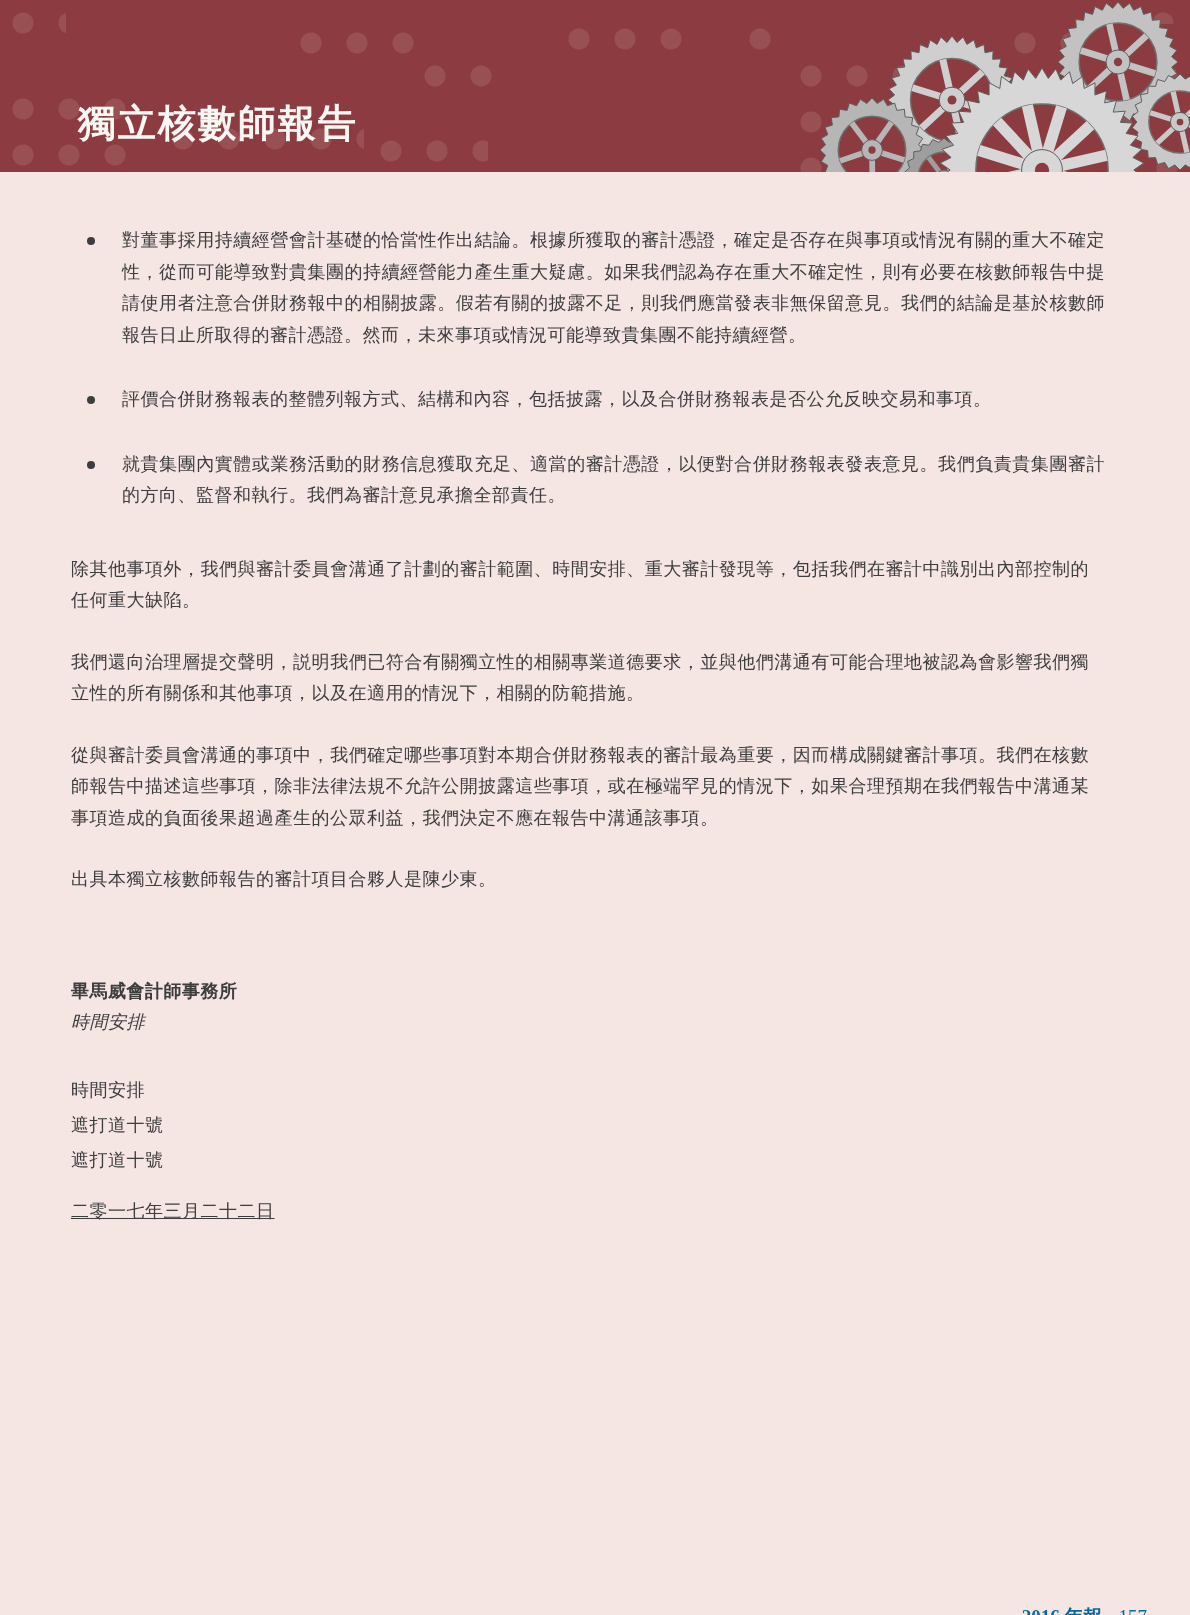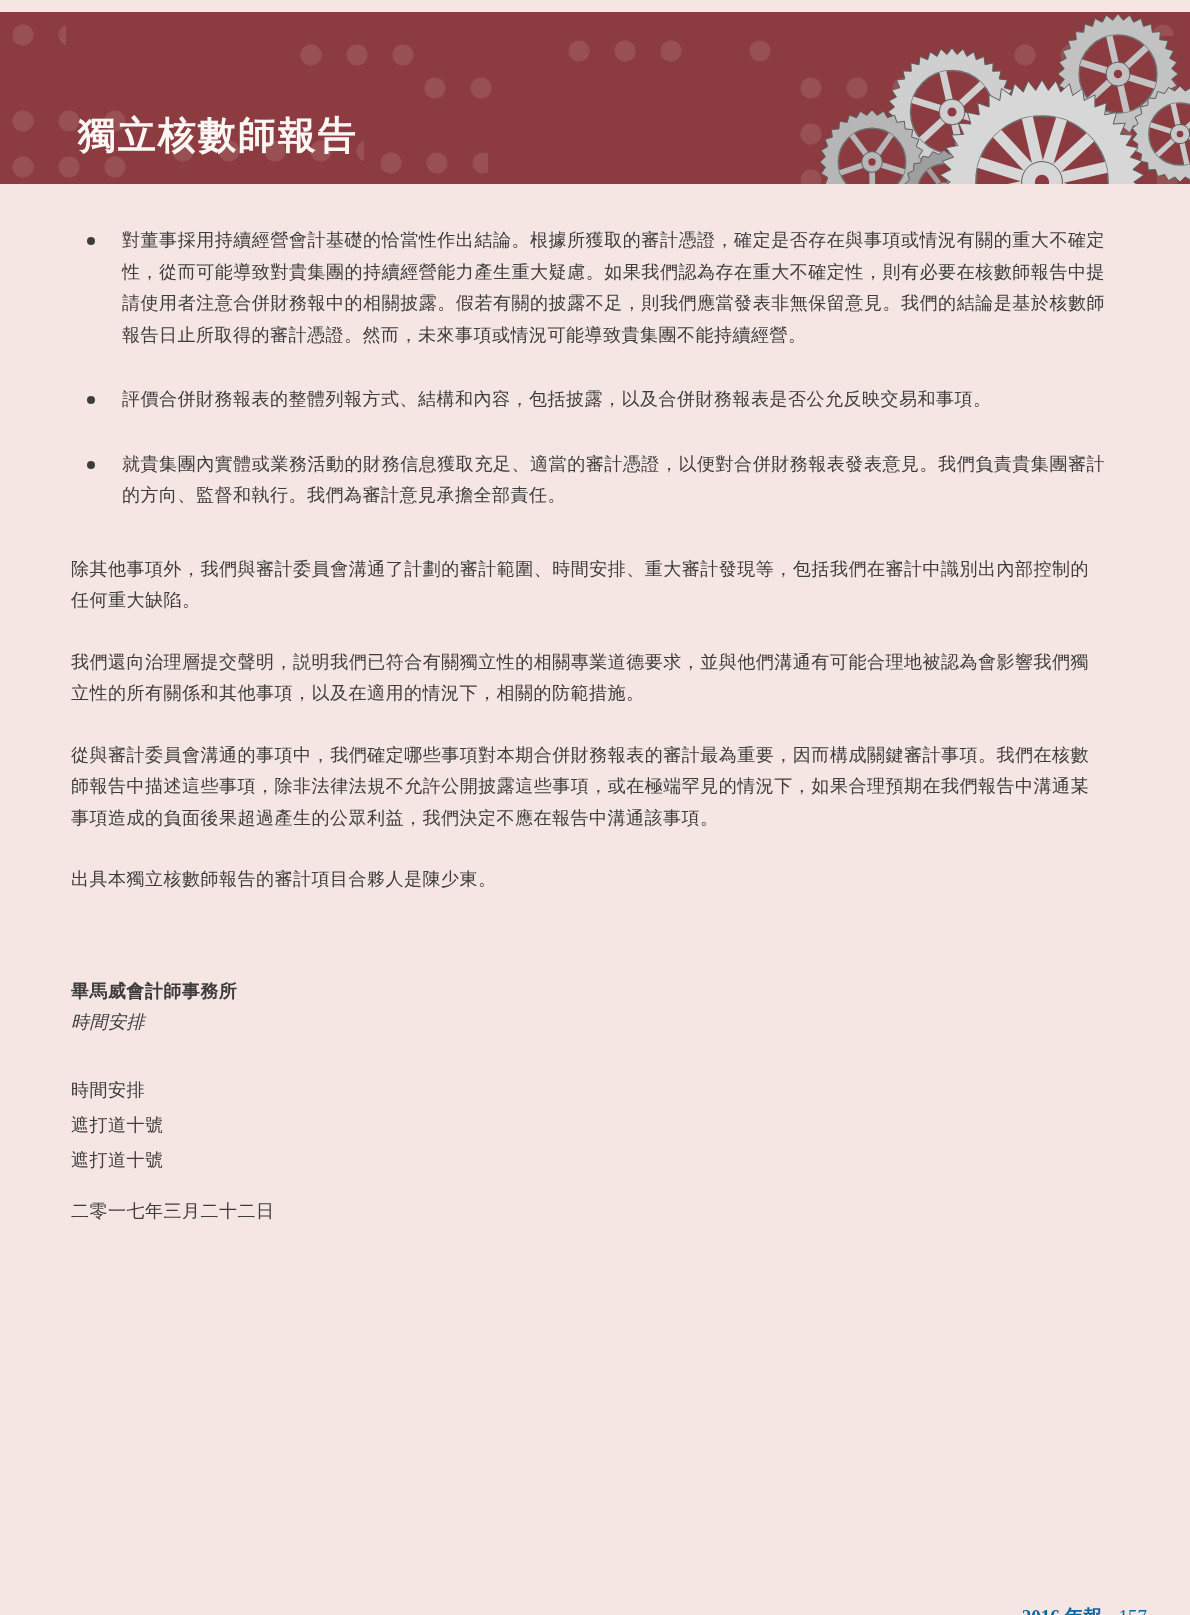--- a/index.html
+++ b/index.html
@@ -6,21 +6,21 @@
   body {
     width:1190px; height:1615px;
     background:#f5e5e3;
     font-family:"Liberation Serif","DejaVu Serif",serif;
     color:#3d3d3d;
   }
   .page { position:relative; width:1190px; height:1615px; overflow:hidden; background:#f5e5e3; }
 
   
   .band {
-    position:absolute; top:12px; left:0; width:1190px; height:172px;
+    position:absolute; top:0; left:0; width:1190px; height:172px;
     background:#8c3c40; overflow:hidden;
   }
   .dots {
     position:absolute;
     background-image:radial-gradient(circle at 23px 23px, rgba(255,255,255,0.10) 10px, rgba(255,255,255,0) 11px);
     background-size:46px 46px;
   }
   .page-title {
     position:absolute; left:78px; top:104px; margin:0;
     font-size:38px; line-height:1; font-weight:700;
@@ -42,21 +42,21 @@
     position:absolute; left:16px; top:12px; width:8px; height:8px;
     border-radius:50%; background:#3d3d3d;
   }
   .report-body p { margin:0 16px 30px 0; }
 
   .sig { margin-top:80px; }
   .sig p { margin:0; }
   .firm { font-weight:700; }
   .role { font-style:italic; }
   .addr-block { margin-top:34px; line-height:35px; }
-  .date-line { margin-top:18px !important; }
+  .date-line { margin-top:18px !important;text-decoration:underline; }
 
   
   .page-footer {
     position:absolute; top:1604px; right:43px;
     font-size:19px; color:#0369a1; white-space:nowrap;
   }
   .page-footer .ar { font-weight:700; margin-right:16px; }
   .page-footer .pn { font-weight:400; }
 </style>
 </head>

